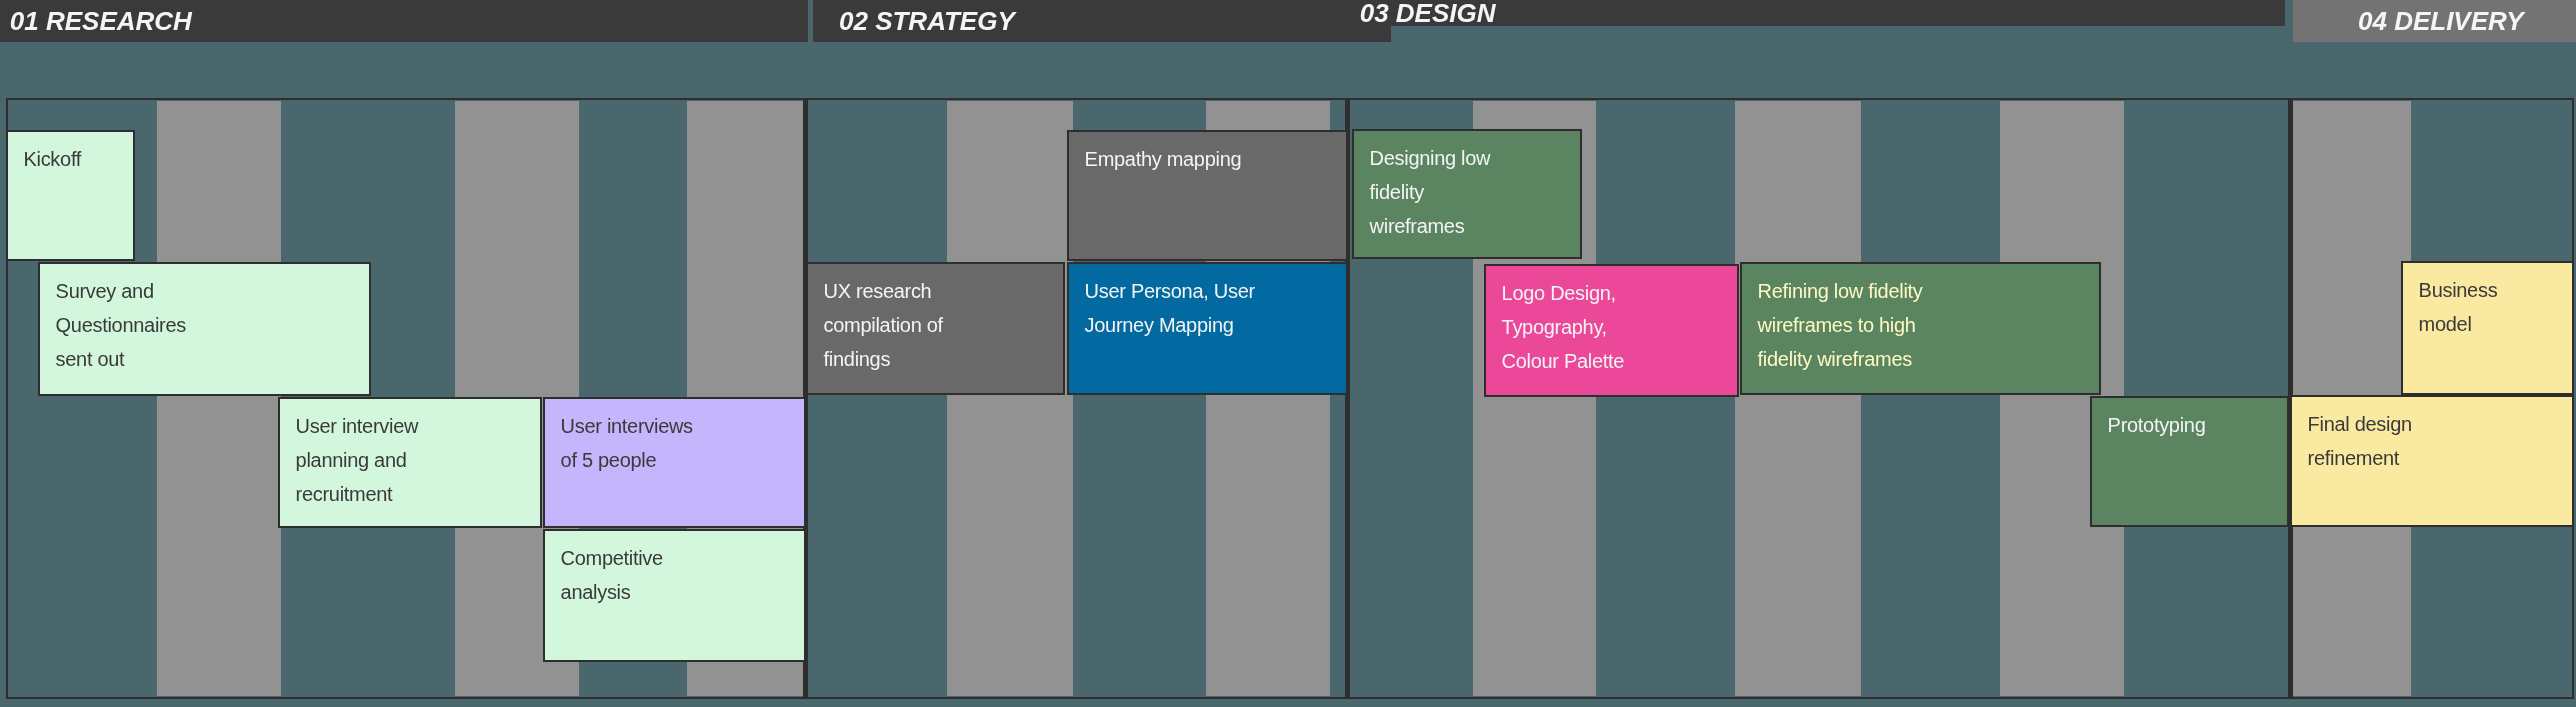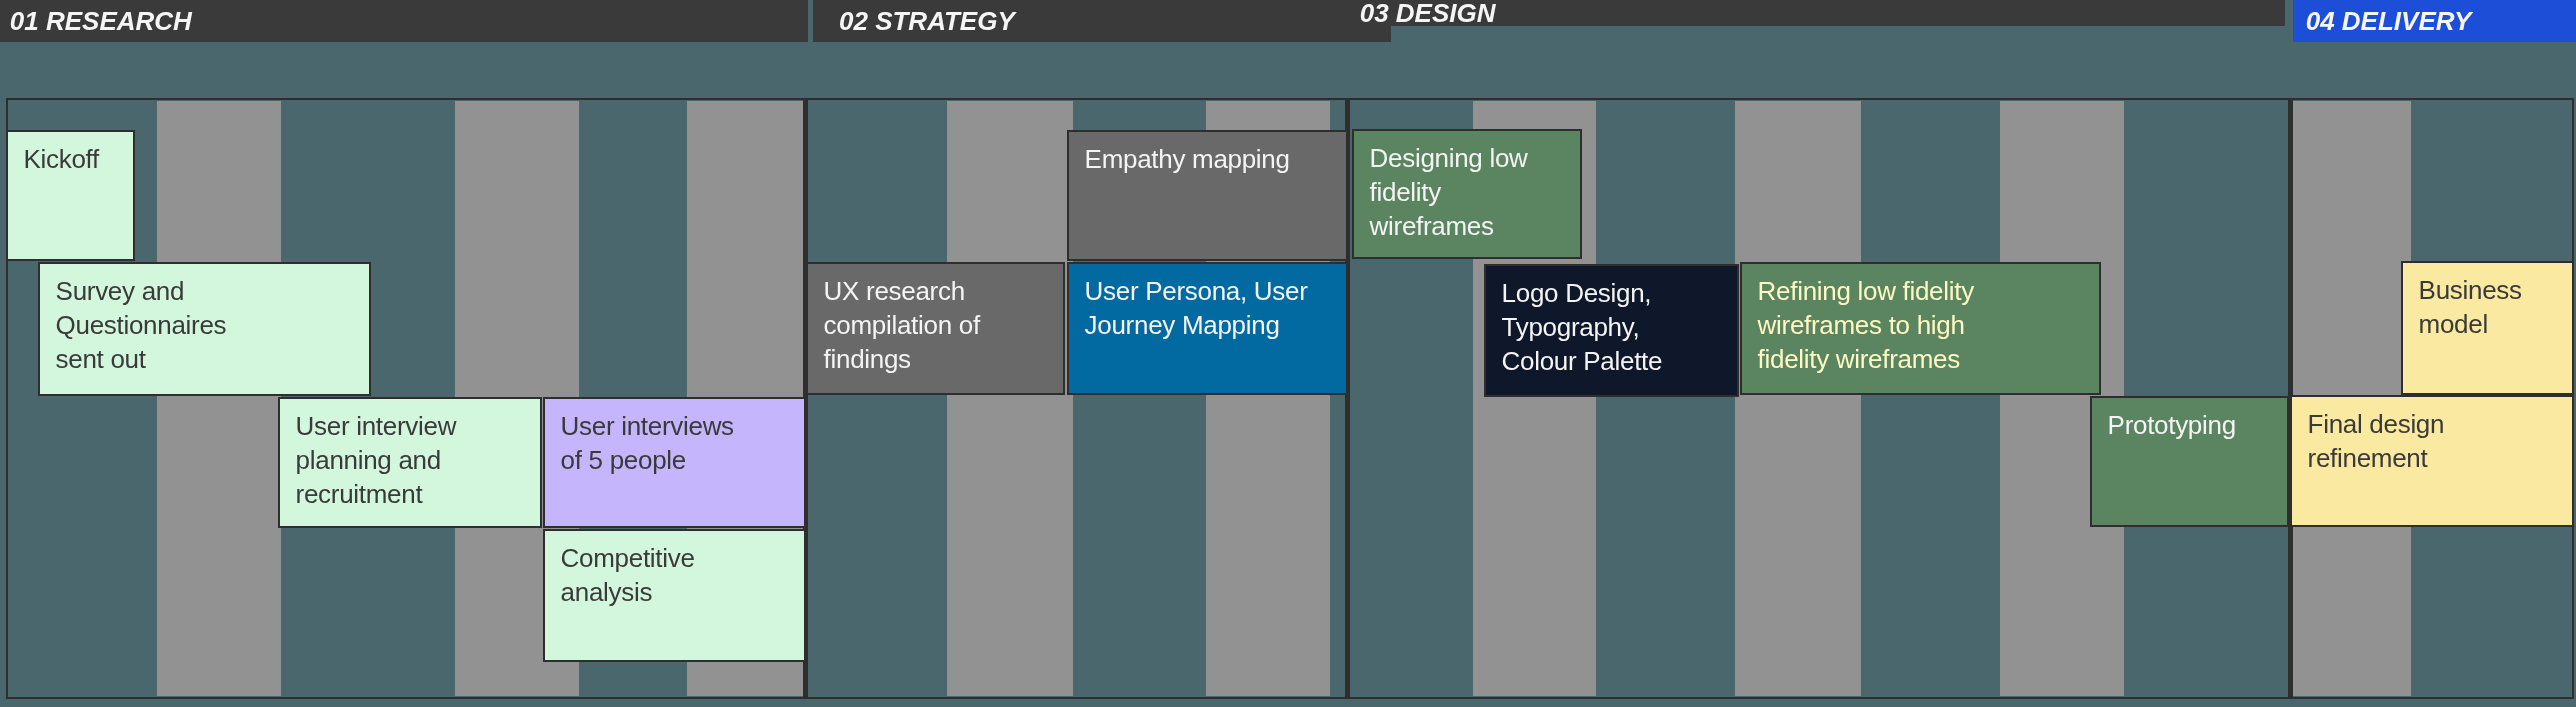--- a/index.html
+++ b/index.html
@@ -30,41 +30,41 @@
     border: 2.9px solid;
     background: transparent;
   }
   .stripe { position: absolute; }
   .divider { position: absolute; }
   .task-card {
     position: absolute;
     box-sizing: border-box;
     border: 2.9px solid;
     padding: 9.8px 15.6px;
-    font-size: 26px;
+    font-size: 20px;
     line-height: 34px;
     letter-spacing: -0.3px;
     white-space: pre-line;
   }
 </style>
 </head>
 <body>
 
 <div class="page" id="page" style="background: rgb(74, 103, 110);">
   <div id="header-bar">
       <div class="phase-block" style="left: 0px; width: 808px; height: 42px; background: rgb(58, 58, 58); padding-left: 9.8px;">
         <span class="phase-label" style="color: rgb(245, 245, 245);">01 RESEARCH</span>
       </div>
       <div class="phase-block" style="left: 813px; width: 578px; height: 42px; background: rgb(58, 58, 58); padding-left: 26px;">
         <span class="phase-label" style="color: rgb(245, 245, 245);">02 STRATEGY</span>
       </div>
       <div class="phase-block" style="left: 1349px; width: 936px; height: 26px; background: rgb(58, 58, 58); padding-left: 10.7px;">
         <span class="phase-label" style="color: rgb(245, 245, 245);">03 DESIGN</span>
       </div>
-      <div class="phase-block" style="left: 2293px; width: 283px; height: 42px; background: #1d4ed8; padding-left: 12.7px;">
+      <div class="phase-block" style="left: 2293px; width: 283px; height: 42px; background: #737373; padding-left: 12.7px; justify-content: center;">
         <span class="phase-label" style="color: rgb(245, 245, 245);">04 DELIVERY</span>
       </div>
     </div>
   <div id="chart-area">
       <div class="chart-frame" style="left: 5.9px; top: 98px; width: 2568px; height: 601px; border-color: rgb(46, 46, 46);"></div>
       <div class="stripe" style="left: 157px; width: 124px; top: 101px; height: 595px; background: rgb(146, 146, 146);"></div>
       <div class="stripe" style="left: 455px; width: 124px; top: 101px; height: 595px; background: rgb(146, 146, 146);"></div>
       <div class="stripe" style="left: 687px; width: 119px; top: 101px; height: 595px; background: rgb(146, 146, 146);"></div>
       <div class="stripe" style="left: 947px; width: 126px; top: 101px; height: 595px; background: rgb(146, 146, 146);"></div>
       <div class="stripe" style="left: 1206px; width: 124px; top: 101px; height: 595px; background: rgb(146, 146, 146);"></div>
@@ -88,21 +88,21 @@
 analysis</div>
       <div class="task-card" style="left: 806px; top: 262px; width: 259px; height: 133px; background: rgb(105, 105, 105); color: rgb(244, 244, 244); border-color: rgb(46, 46, 46);">UX research
 compilation of
 findings</div>
       <div class="task-card" style="left: 1067px; top: 130px; width: 281px; height: 131px; background: rgb(105, 105, 105); color: rgb(244, 244, 244); border-color: rgb(46, 46, 46);">Empathy mapping</div>
       <div class="task-card" style="left: 1067px; top: 262px; width: 281px; height: 133px; background: #0369a1; color: rgb(244, 244, 244); border-color: rgb(46, 46, 46);">User Persona, User
 Journey Mapping</div>
       <div class="task-card" style="left: 1352px; top: 129px; width: 230px; height: 130px; background: rgb(90, 133, 96); color: rgb(244, 244, 244); border-color: rgb(46, 46, 46);">Designing low
 fidelity
 wireframes</div>
-      <div class="task-card" style="left: 1484px; top: 264px; width: 255px; height: 133px; background: #0f172a; color: rgb(244, 244, 244); border-color: rgb(46, 46, 46);">Logo Design,
+      <div class="task-card" style="left: 1484px; top: 264px; width: 255px; height: 133px; background: #ec4899; color: rgb(244, 244, 244); border-color: rgb(46, 46, 46);">Logo Design,
 Typography,
 Colour Palette</div>
       <div class="task-card" style="left: 1740px; top: 262px; width: 361px; height: 133px; background: rgb(90, 133, 96); color: #fef9c3; border-color: rgb(46, 46, 46);">Refining low fidelity
 wireframes to high
 fidelity wireframes</div>
       <div class="task-card" style="left: 2090px; top: 396px; width: 199px; height: 131px; background: rgb(90, 133, 96); color: rgb(244, 244, 244); border-color: rgb(46, 46, 46);">Prototyping</div>
       <div class="task-card" style="left: 2290px; top: 395px; width: 284px; height: 132px; background: rgb(250, 233, 160); color: rgb(58, 58, 58); border-color: rgb(46, 46, 46);">Final design
 refinement</div>
       <div class="task-card" style="left: 2401px; top: 261px; width: 173px; height: 134px; background: rgb(250, 233, 160); color: rgb(58, 58, 58); border-color: rgb(46, 46, 46);">Business
 model</div>

